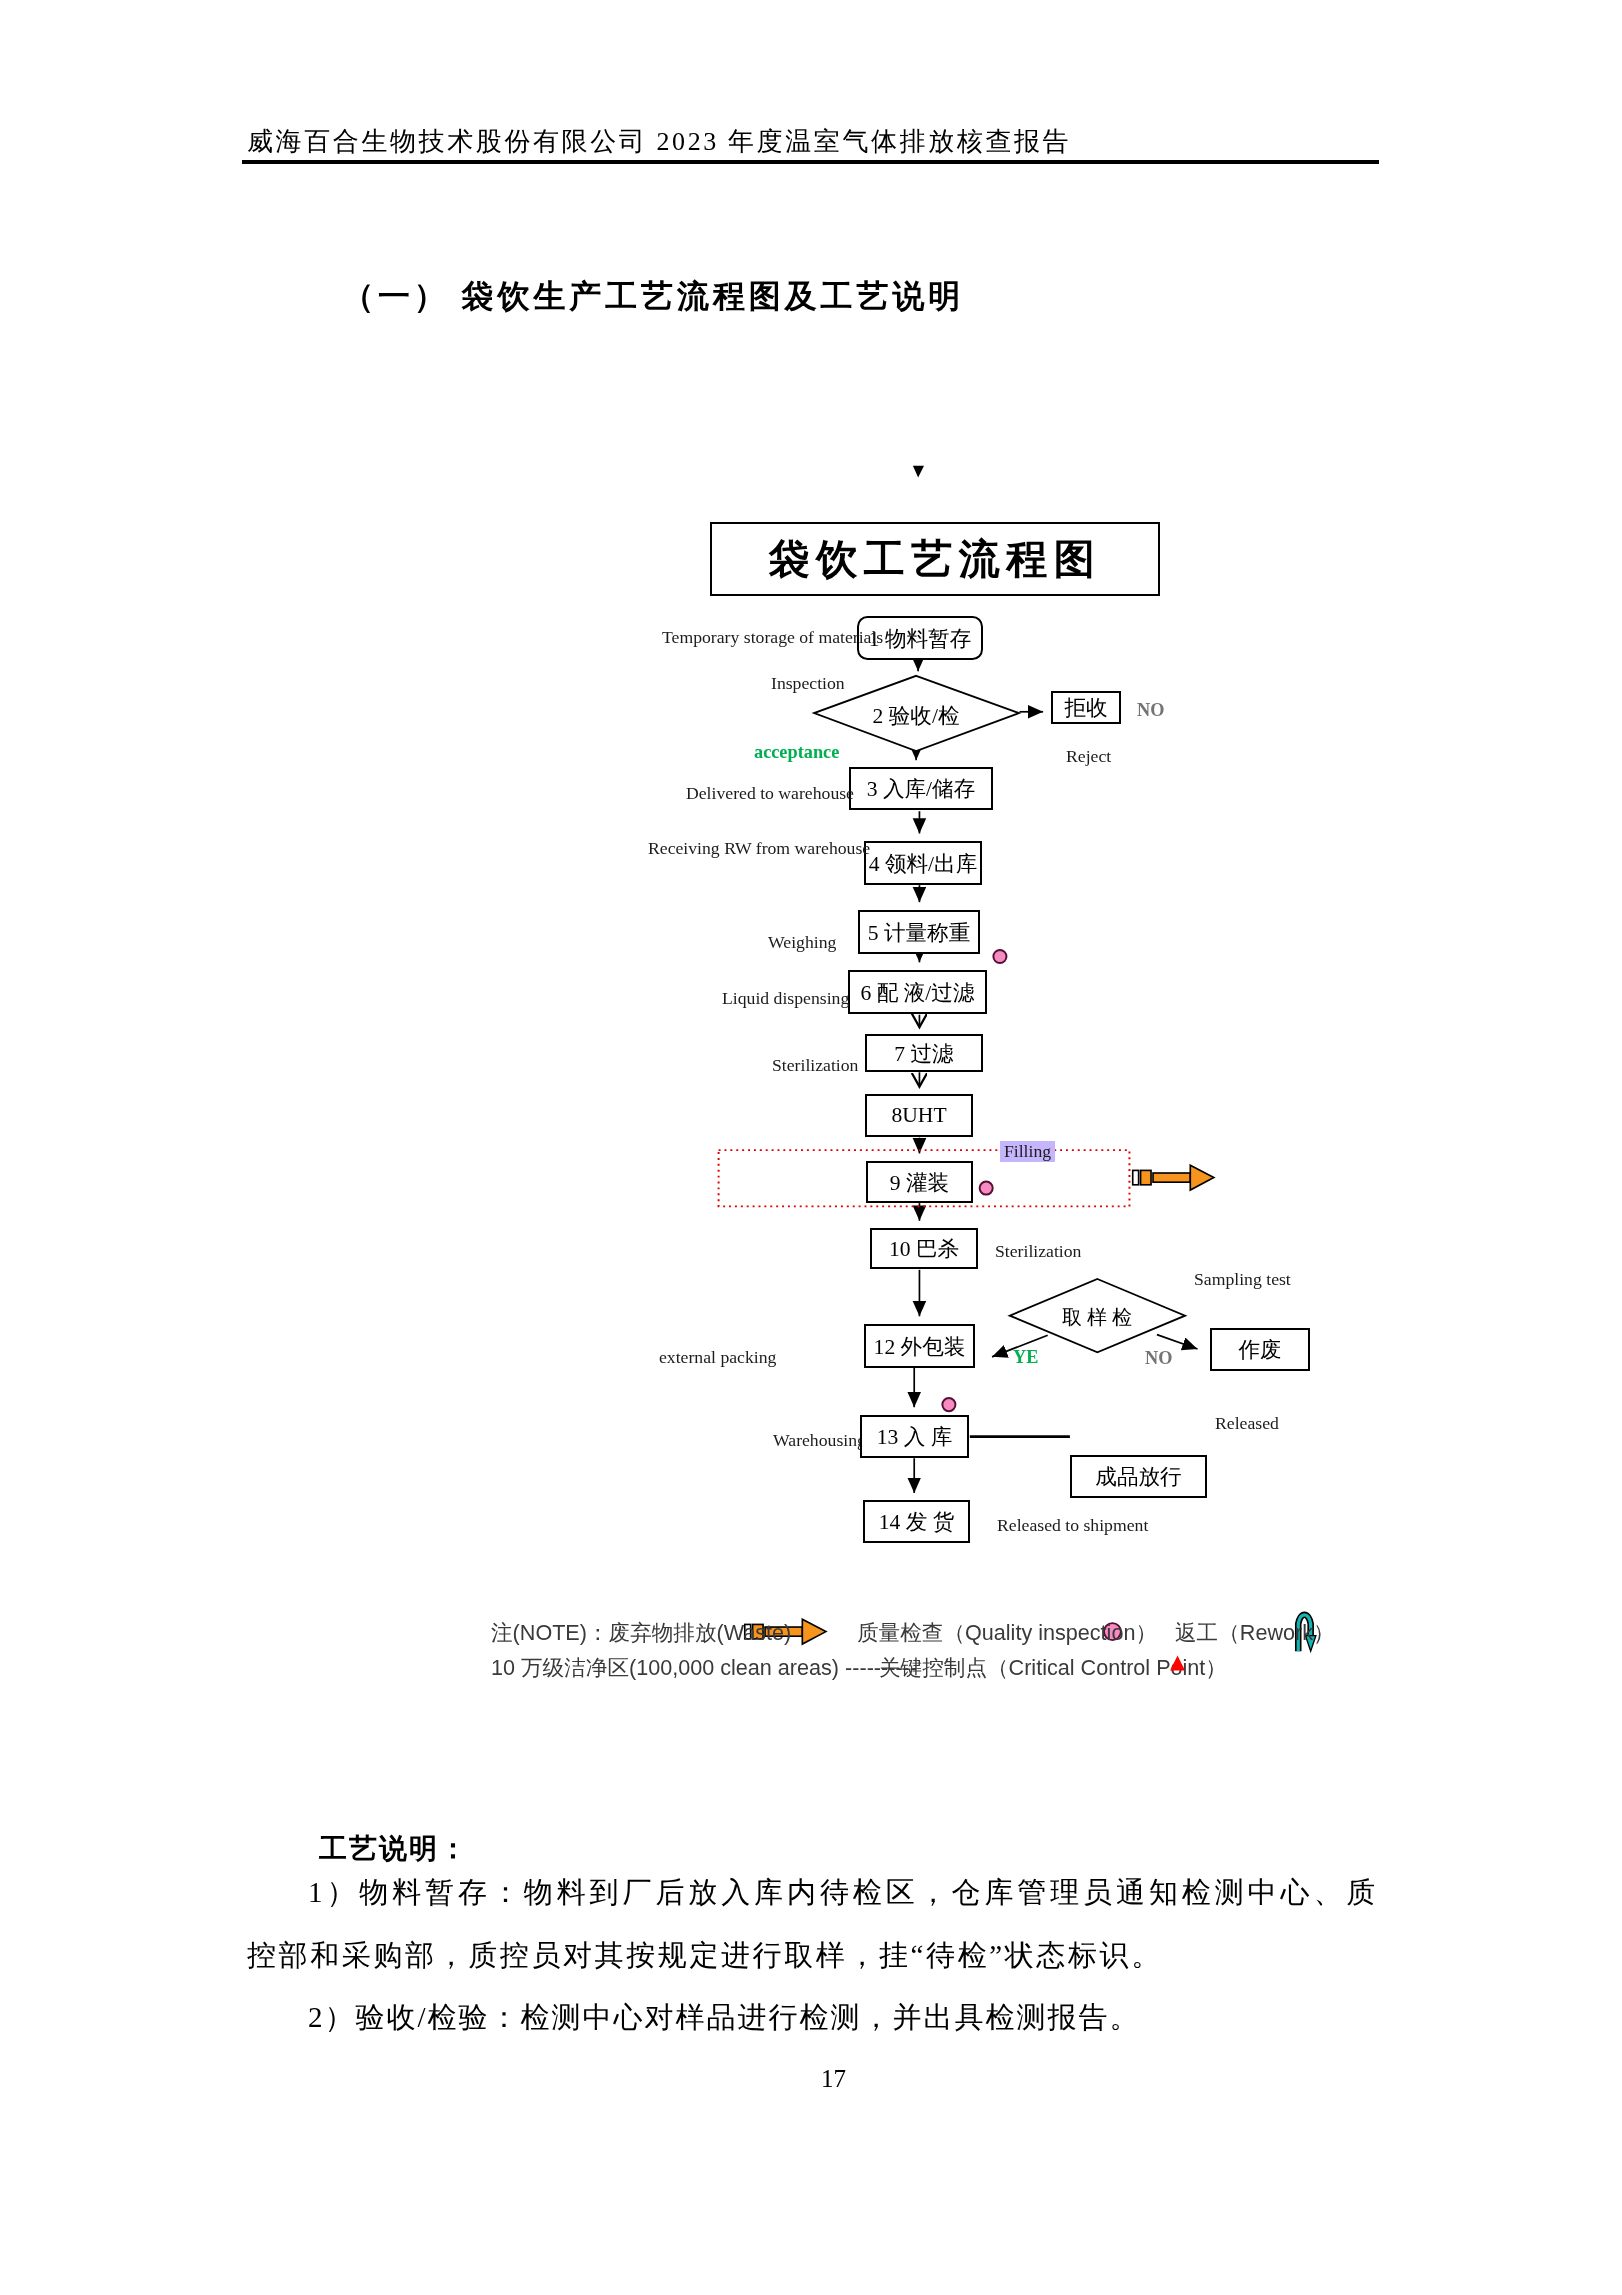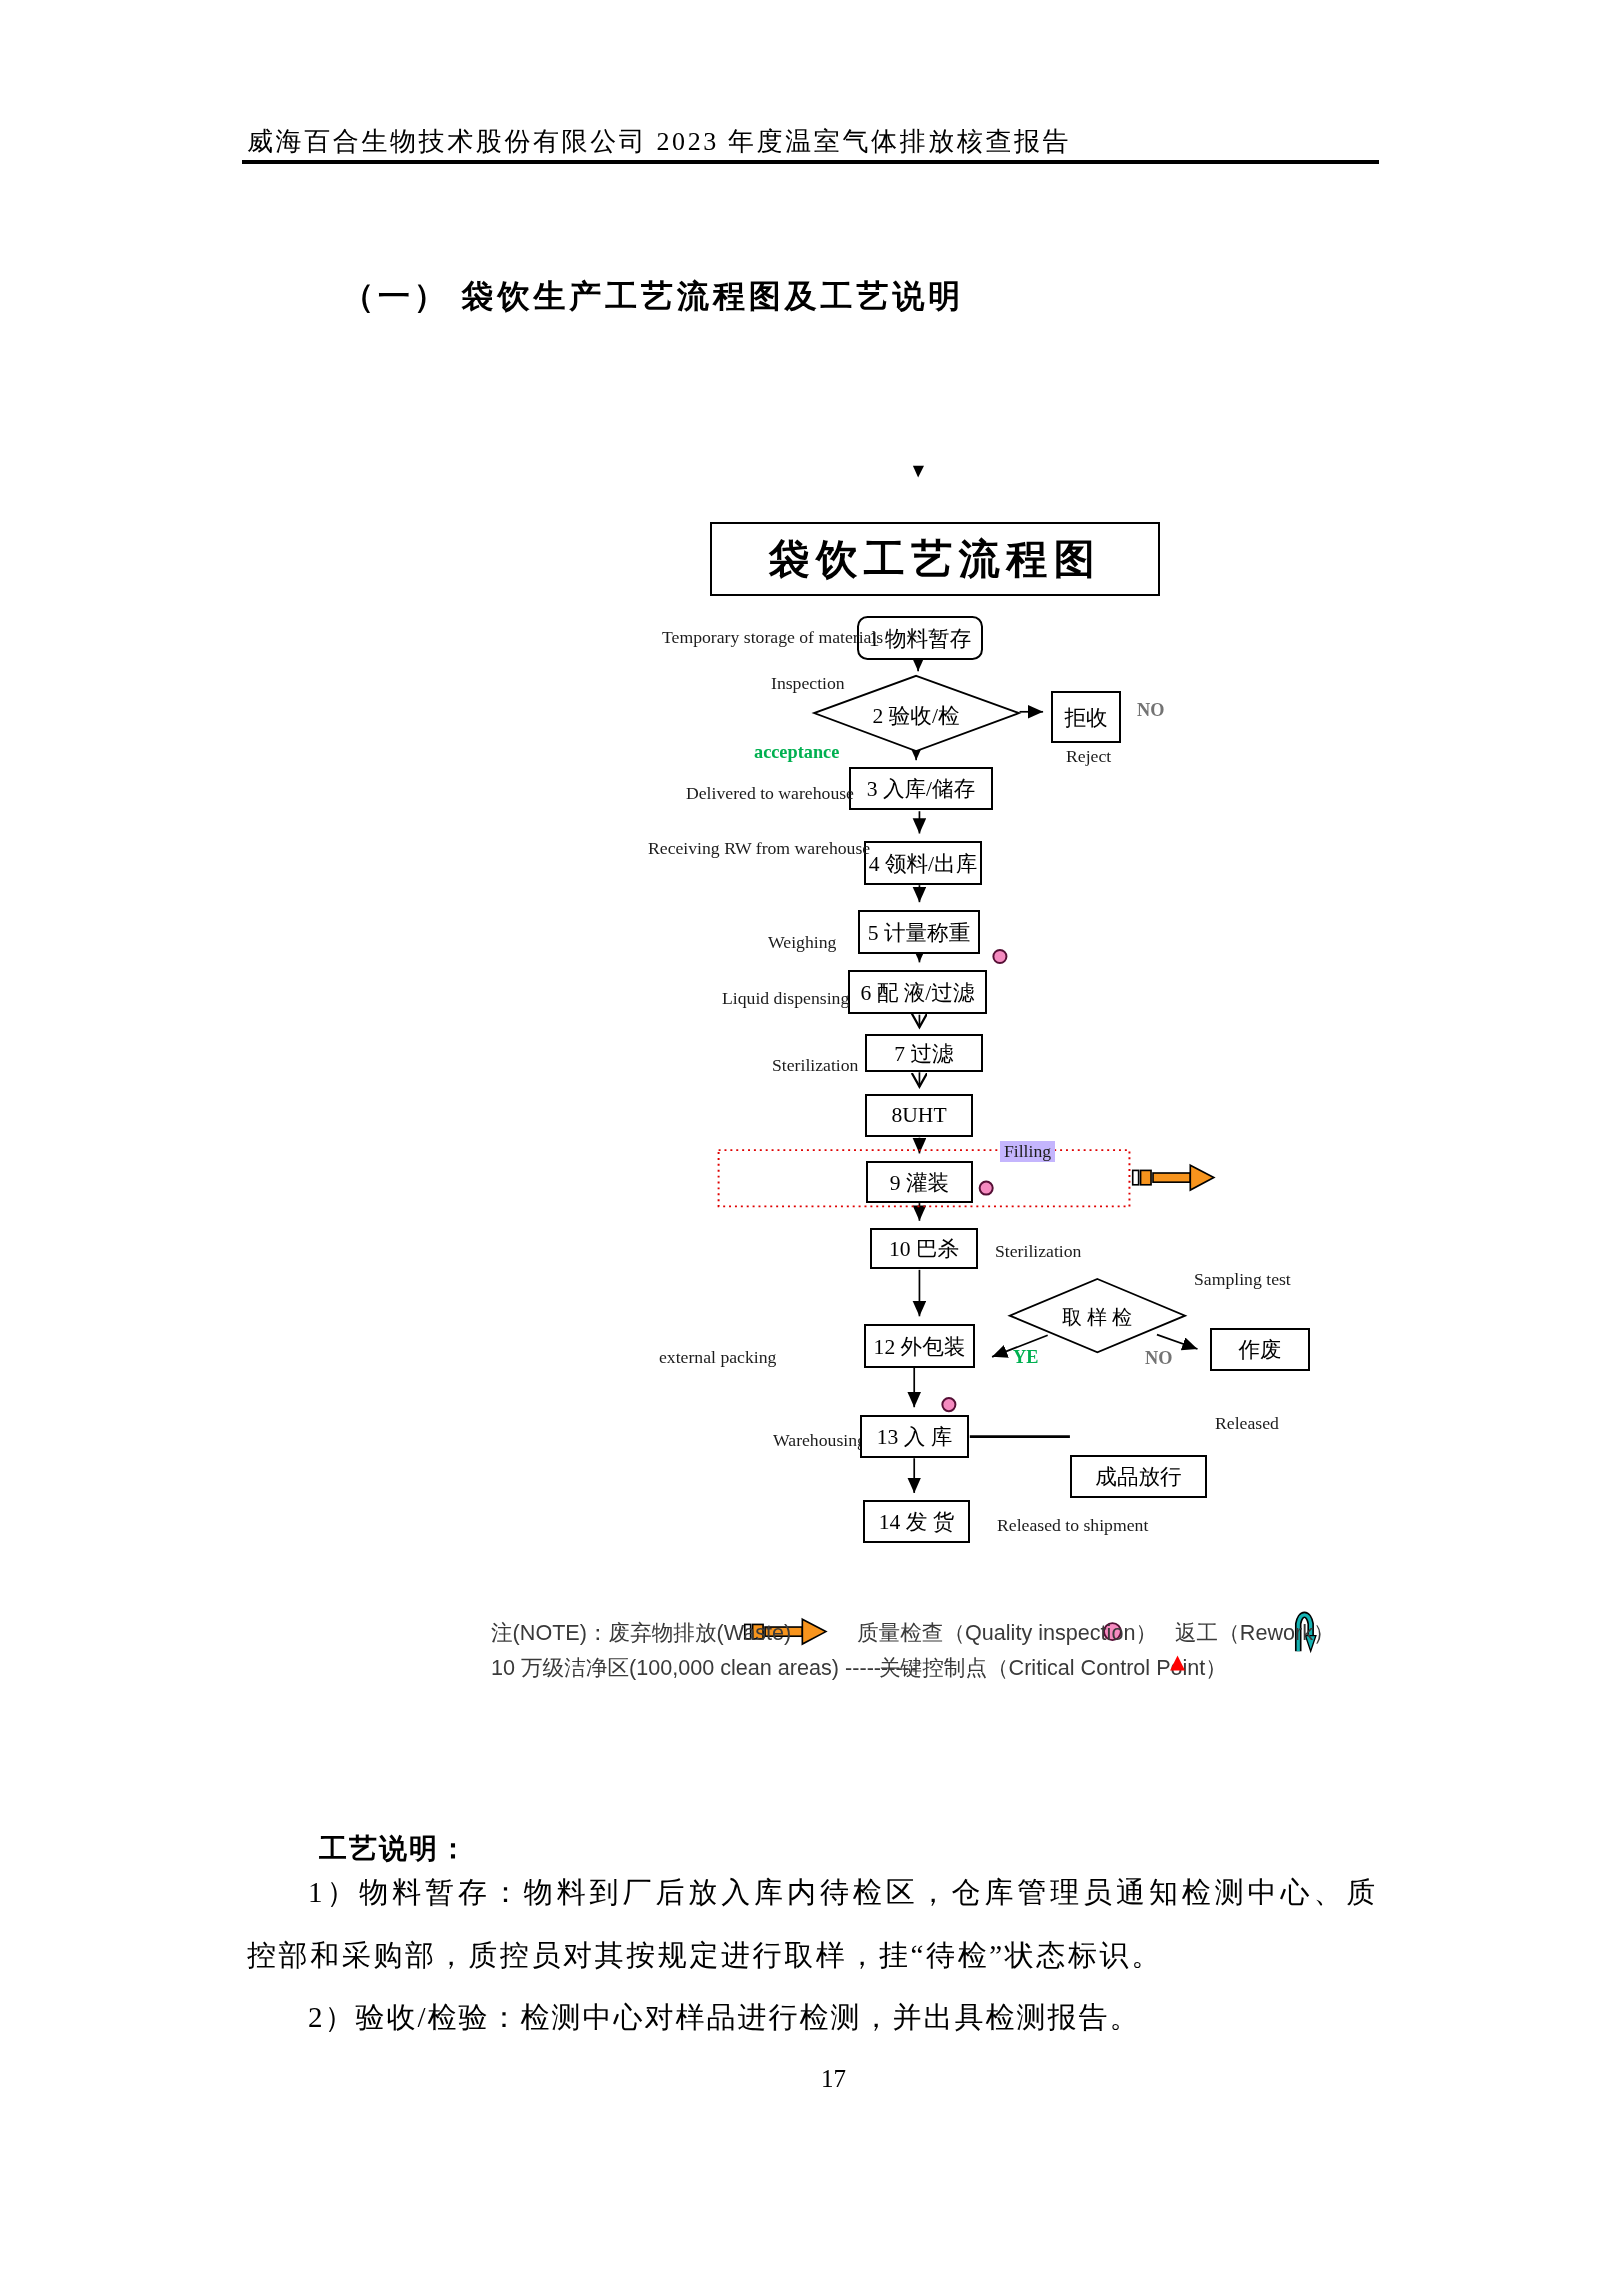--- a/index.html
+++ b/index.html
@@ -120,21 +120,21 @@
 
   <div class="abs flow-title">袋饮工艺流程图</div>
 
   <div class="abs node round" style="left:857px; top:616px; width:126px; height:44px;font-family:Liberation Serif, serif;">1 物料暂存</div>
   <div class="abs side" style="left:662px; top:627px;">Temporary storage of materials</div>
 
   <div class="abs side" style="left:771px; top:673px;">Inspection</div>
   <div class="abs dlabel" style="left:916px; top:715px;">2 验收/检</div>
   <div class="abs tag green" style="left:754px; top:742px;">acceptance</div>
 
-  <div class="abs node" style="left:1051px; top:691px; width:70px; height:52px;">拒收</div>
+  <div class="abs node" style="left:1051px; top:691px; width:70px; height:33px;">拒收</div>
   <div class="abs tag red" style="left:1137px; top:700px;">NO</div>
   <div class="abs side" style="left:1066px; top:746px;">Reject</div>
 
   <div class="abs node" style="left:849px; top:767px; width:144px; height:43px;">3 入库/储存</div>
   <div class="abs side" style="left:686px; top:783px;">Delivered to warehouse</div>
 
   <div class="abs node" style="left:864px; top:841px; width:118px; height:44px;font-family:Liberation Serif, serif;">4 领料/出库</div>
   <div class="abs side" style="left:648px; top:838px;">Receiving RW from warehouse</div>
 
   <div class="abs node" style="left:858px; top:910px; width:122px; height:44px;">5 计量称重</div>

